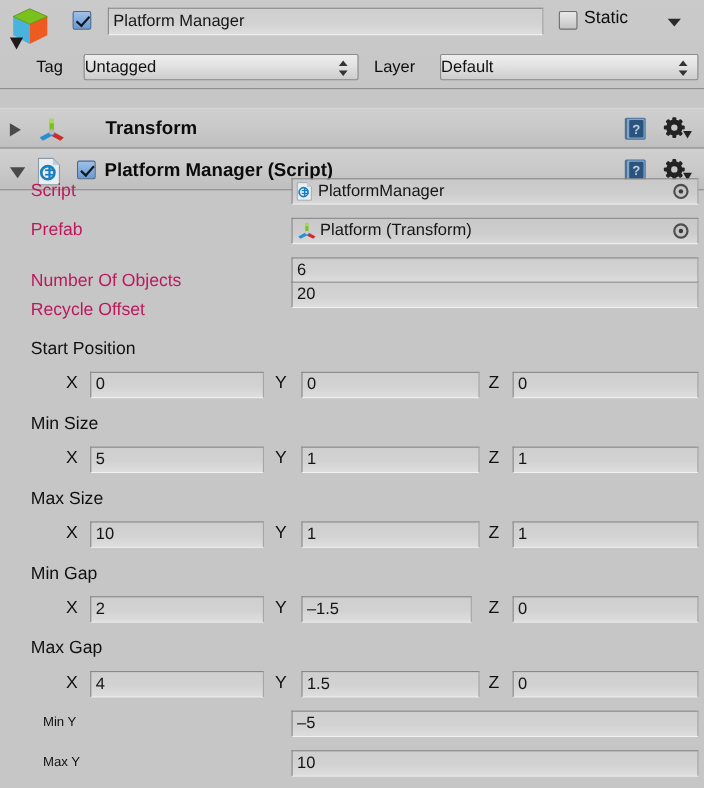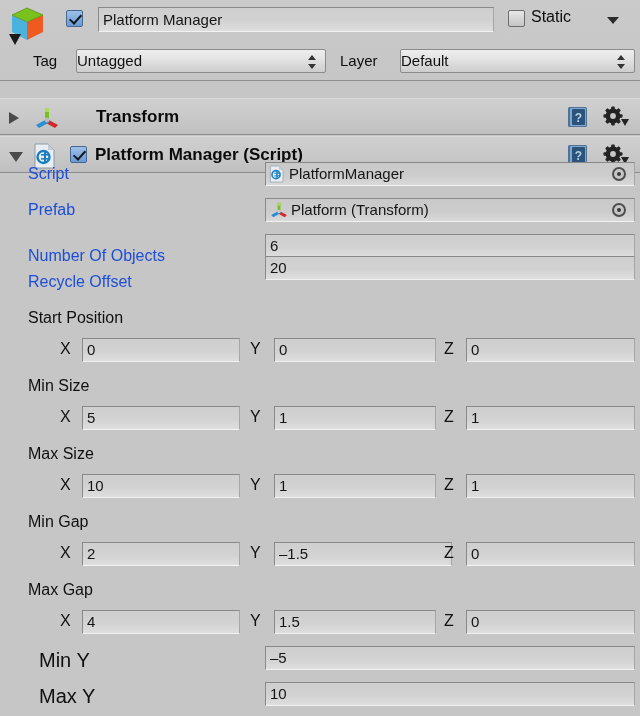--- a/index.html
+++ b/index.html
@@ -148,21 +148,21 @@
     color: #0b0b0b;
     letter-spacing: 0px;
   }
   .help-btn { position: absolute; right: 50px; top: 6px; width: 24px; height: 24px; }
   .gear-btn { position: absolute; right: 10px; top: 7px; width: 28px; height: 24px; }
 
   
   .prop-label {
     position: absolute; left: 28px;
     font-size: 16px;
-    color: #1d4ed8;
+    color: #be185d;
   }
   .prop-field {
     position: absolute; left: 265px; width: 370px;
   }
   .obj-sel {
     position: absolute; left: 612px; width: 14px; height: 14px;
     box-sizing: border-box;
     border: 2px solid #4e4e4e;
     border-radius: 50%;
     background: #c6c6c6;
@@ -170,21 +170,21 @@
   .obj-sel::after {
     content: ""; position: absolute;
     left: 3px; top: 3px; width: 4px; height: 4px;
     background: #3a3a3a; border-radius: 50%;
   }
 
   .vec-title { position: absolute; left: 28px; font-size: 16px; }
   .axis-lab { position: absolute; font-size: 16px; }
   .vec-f { position: absolute; }
 
-  .sub-label { position: absolute; left: 39px; font-size: 20px; }
+  .sub-label { position: absolute; left: 39px; font-size: 12px; }
 
   svg { display: block; }
 </style>
 </head>
 <body>
 
 <div id="topblock">
 
   <div id="go-icon">
     <svg width="44" height="44" viewBox="0 0 44 44">
@@ -381,21 +381,21 @@
 <div class="vec-f field" style="left:466px;top:474px;width:169px">
     <span>1</span>
   </div>
 
 <div class="vec-title" style="top:513px">Min Gap</div>
 <div class="axis-lab" style="left:60px;top:544px">X</div>
 <div class="vec-f field" style="left:82px;top:542px;width:158px">
     <span>2</span>
   </div>
 <div class="axis-lab" style="left:250px;top:544px">Y</div>
-<div class="vec-f field" style="left:274px;top:542px;width:178px">
+<div class="vec-f field" style="left:274px;top:542px;width:155px">
     <span>–1.5</span>
   </div>
 <div class="axis-lab" style="left:444px;top:544px">Z</div>
 <div class="vec-f field" style="left:466px;top:542px;width:169px">
     <span>0</span>
   </div>
 
 <div class="vec-title" style="top:581px">Max Gap</div>
 <div class="axis-lab" style="left:60px;top:612px">X</div>
 <div class="vec-f field" style="left:82px;top:610px;width:158px">

